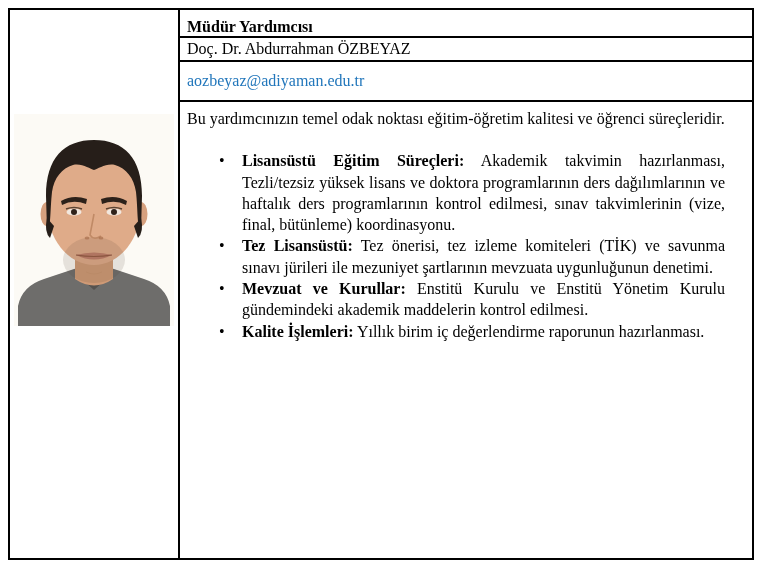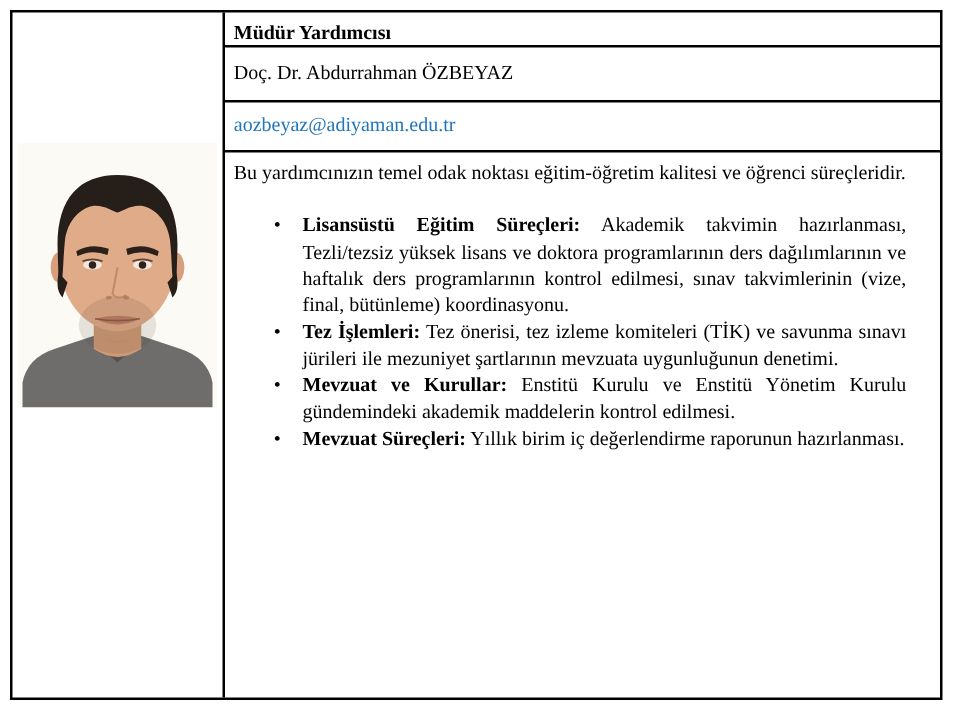--- a/index.html
+++ b/index.html
@@ -31,21 +31,21 @@
   }
   .row{
     border-bottom:2px solid #000;
     box-sizing:border-box;
     padding:0 8px 0 7px;
     display:flex;align-items:center;
     font-size:16px;line-height:1.2;
     flex:0 0 auto;
   }
   .row-title{height:28px;font-weight:bold;align-items:flex-end;}
-  .row-name{height:44px;align-items:center;}
+  .row-name{height:24px;align-items:center;}
   .row-email{height:40px;}
   .row-phone{height:28px;}
   .row-body{
     flex:1 1 auto;
     border-bottom:none;
     display:block;
     padding:6px 27px 6px 7px;
     font-size:16px;
     line-height:21.3px;
   }
@@ -136,25 +136,25 @@
     <div class="row row-email">
       <a class="email-link" href="#">aozbeyaz@adiyaman.edu.tr</a>
     </div>
     <div class="row row-body">
       <p class="intro">Bu yardımcınızın temel odak noktası eğitim-öğretim kalitesi ve öğrenci süreçleridir.</p>
       <ul class="duties">
         <li data-align="justify">
           <span class="duty-label">Lisansüstü Eğitim Süreçleri:</span><span> Akademik takvimin hazırlanması, Tezli/tezsiz yüksek lisans ve doktora programlarının ders dağılımlarının ve haftalık ders programlarının kontrol edilmesi, sınav takvimlerinin (vize, final, bütünleme) koordinasyonu.</span>
         </li>
         <li data-align="justify">
-          <span class="duty-label">Tez İşlemleri:</span><span> Tez önerisi, tez izleme komiteleri (TİK) ve savunma sınavı jürileri ile mezuniyet şartlarının mevzuata uygunluğunun denetimi.</span>
+          <span class="duty-label">Tez Lisansüstü:</span><span> Tez önerisi, tez izleme komiteleri (TİK) ve savunma sınavı jürileri ile mezuniyet şartlarının mevzuata uygunluğunun denetimi.</span>
         </li>
         <li data-align="justify">
           <span class="duty-label">Mevzuat ve Kurullar:</span><span> Enstitü Kurulu ve Enstitü Yönetim Kurulu gündemindeki akademik maddelerin kontrol edilmesi.</span>
         </li>
         <li data-align="left">
-          <span class="duty-label">Mevzuat Süreçleri:</span><span> Yıllık birim iç değerlendirme raporunun hazırlanması.</span>
+          <span class="duty-label">Kalite İşlemleri:</span><span> Yıllık birim iç değerlendirme raporunun hazırlanması.</span>
         </li>
       </ul>
     </div>
   </div>
 
 </div>
 
 </body></html>

